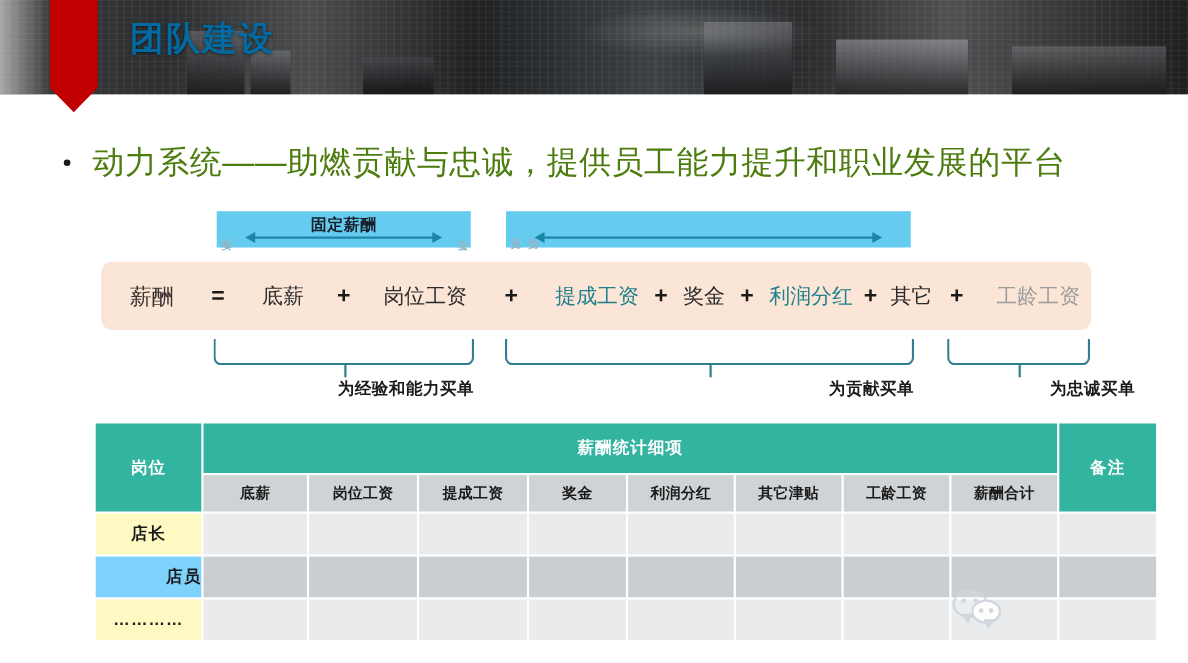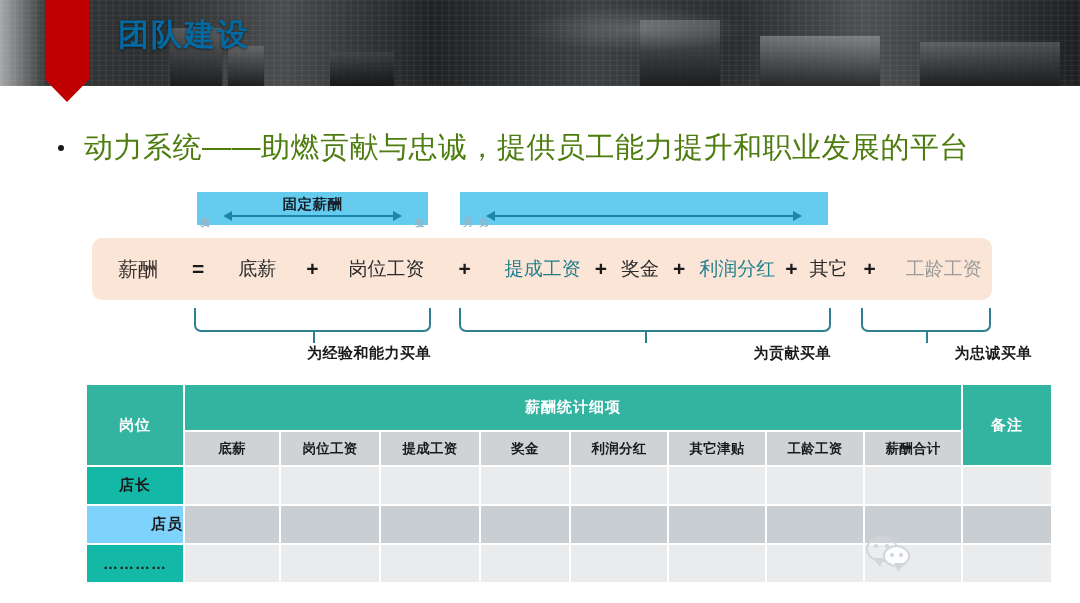--- a/index.html
+++ b/index.html
@@ -147,21 +147,21 @@
   .tbl td,.tbl th{ padding:0; margin:0; }
   .th-teal{
     background:#32b4a0; color:#ffffff; font-size:15px; font-weight:700;
     text-align:center; vertical-align:middle; letter-spacing:1px;
   }
   .th-sub{
     background:#cfd3d6; color:#1a1a1a; font-size:13.5px; font-weight:700;
     text-align:center; height:33px; letter-spacing:.3px;
   }
   .td-pos{
-    background:#14b8a6; color:#1a1a1a; font-size:15px; font-weight:700;
+    background:#fef9c3; color:#1a1a1a; font-size:15px; font-weight:700;
     text-align:center; height:37px; letter-spacing:1px;
   }
   .td-pos.alt{ background:#7dd3fc;text-align:right; }
   .td-cell{ background:#e9ebec; height:37px; }
   .td-cell.alt{ background:#c9ced3; }
   .row-span-head{ height:78px; }
   .th-group{ height:45px; }
 
   
   .watermark{

